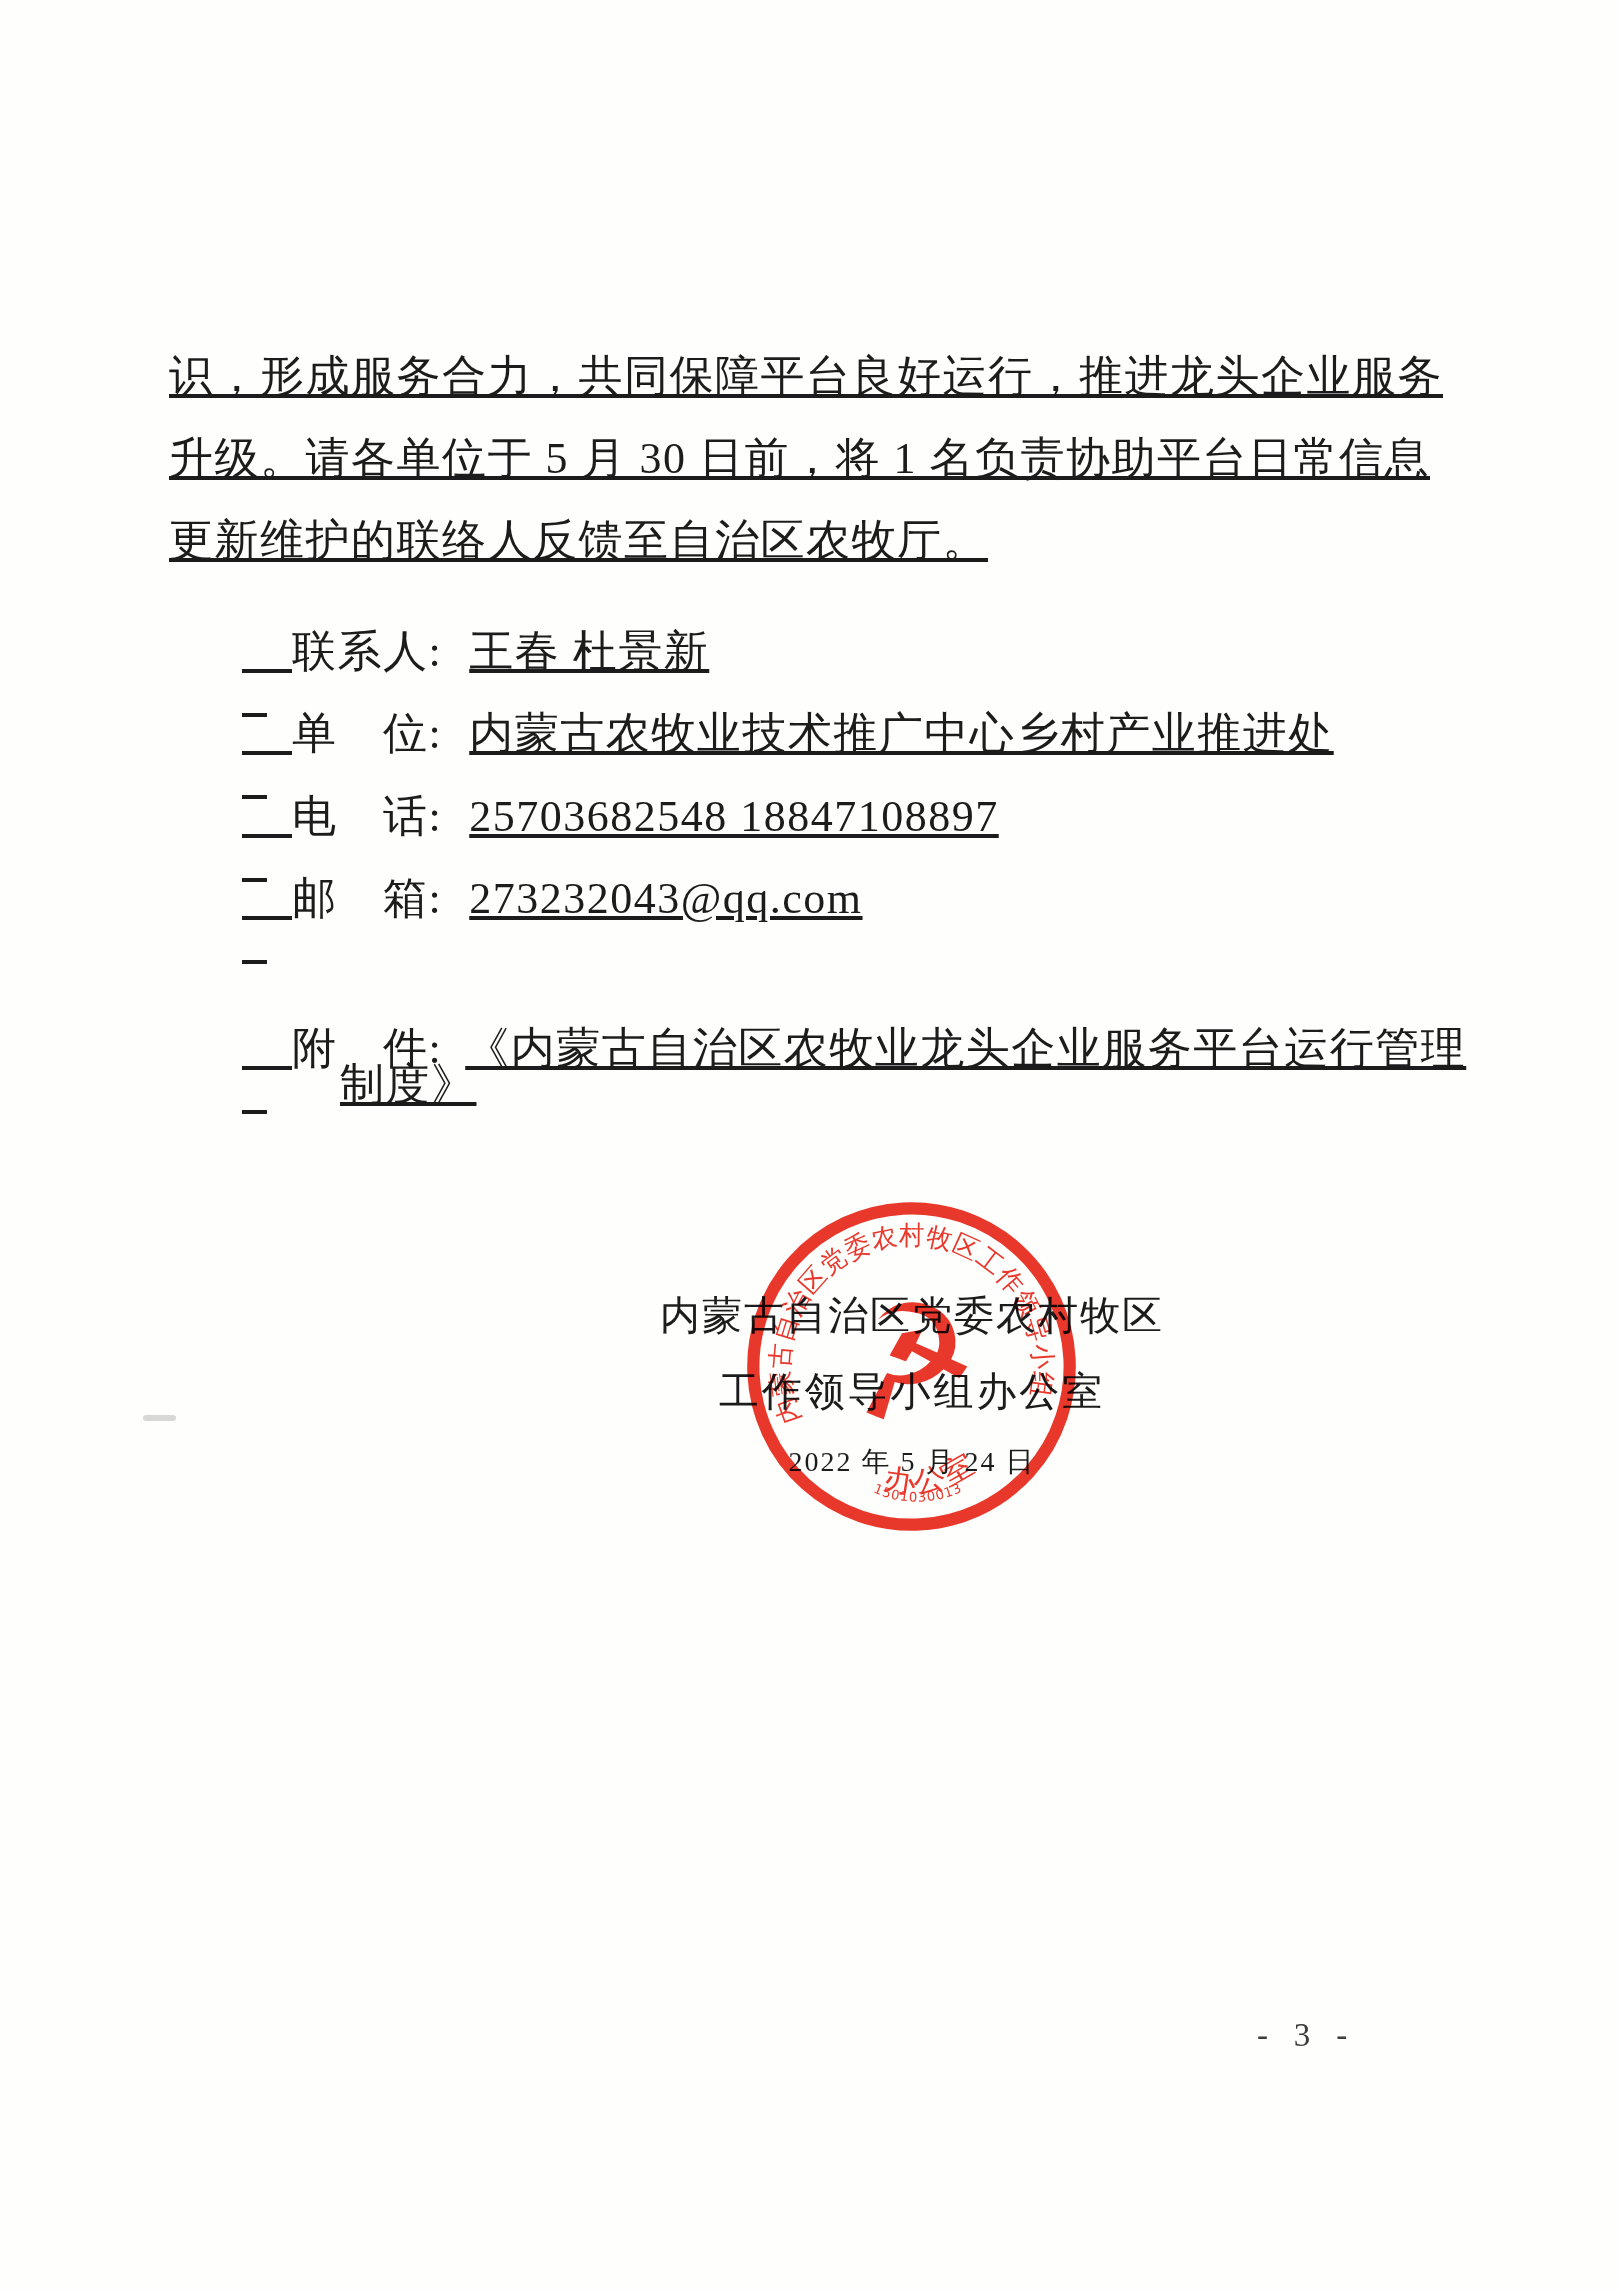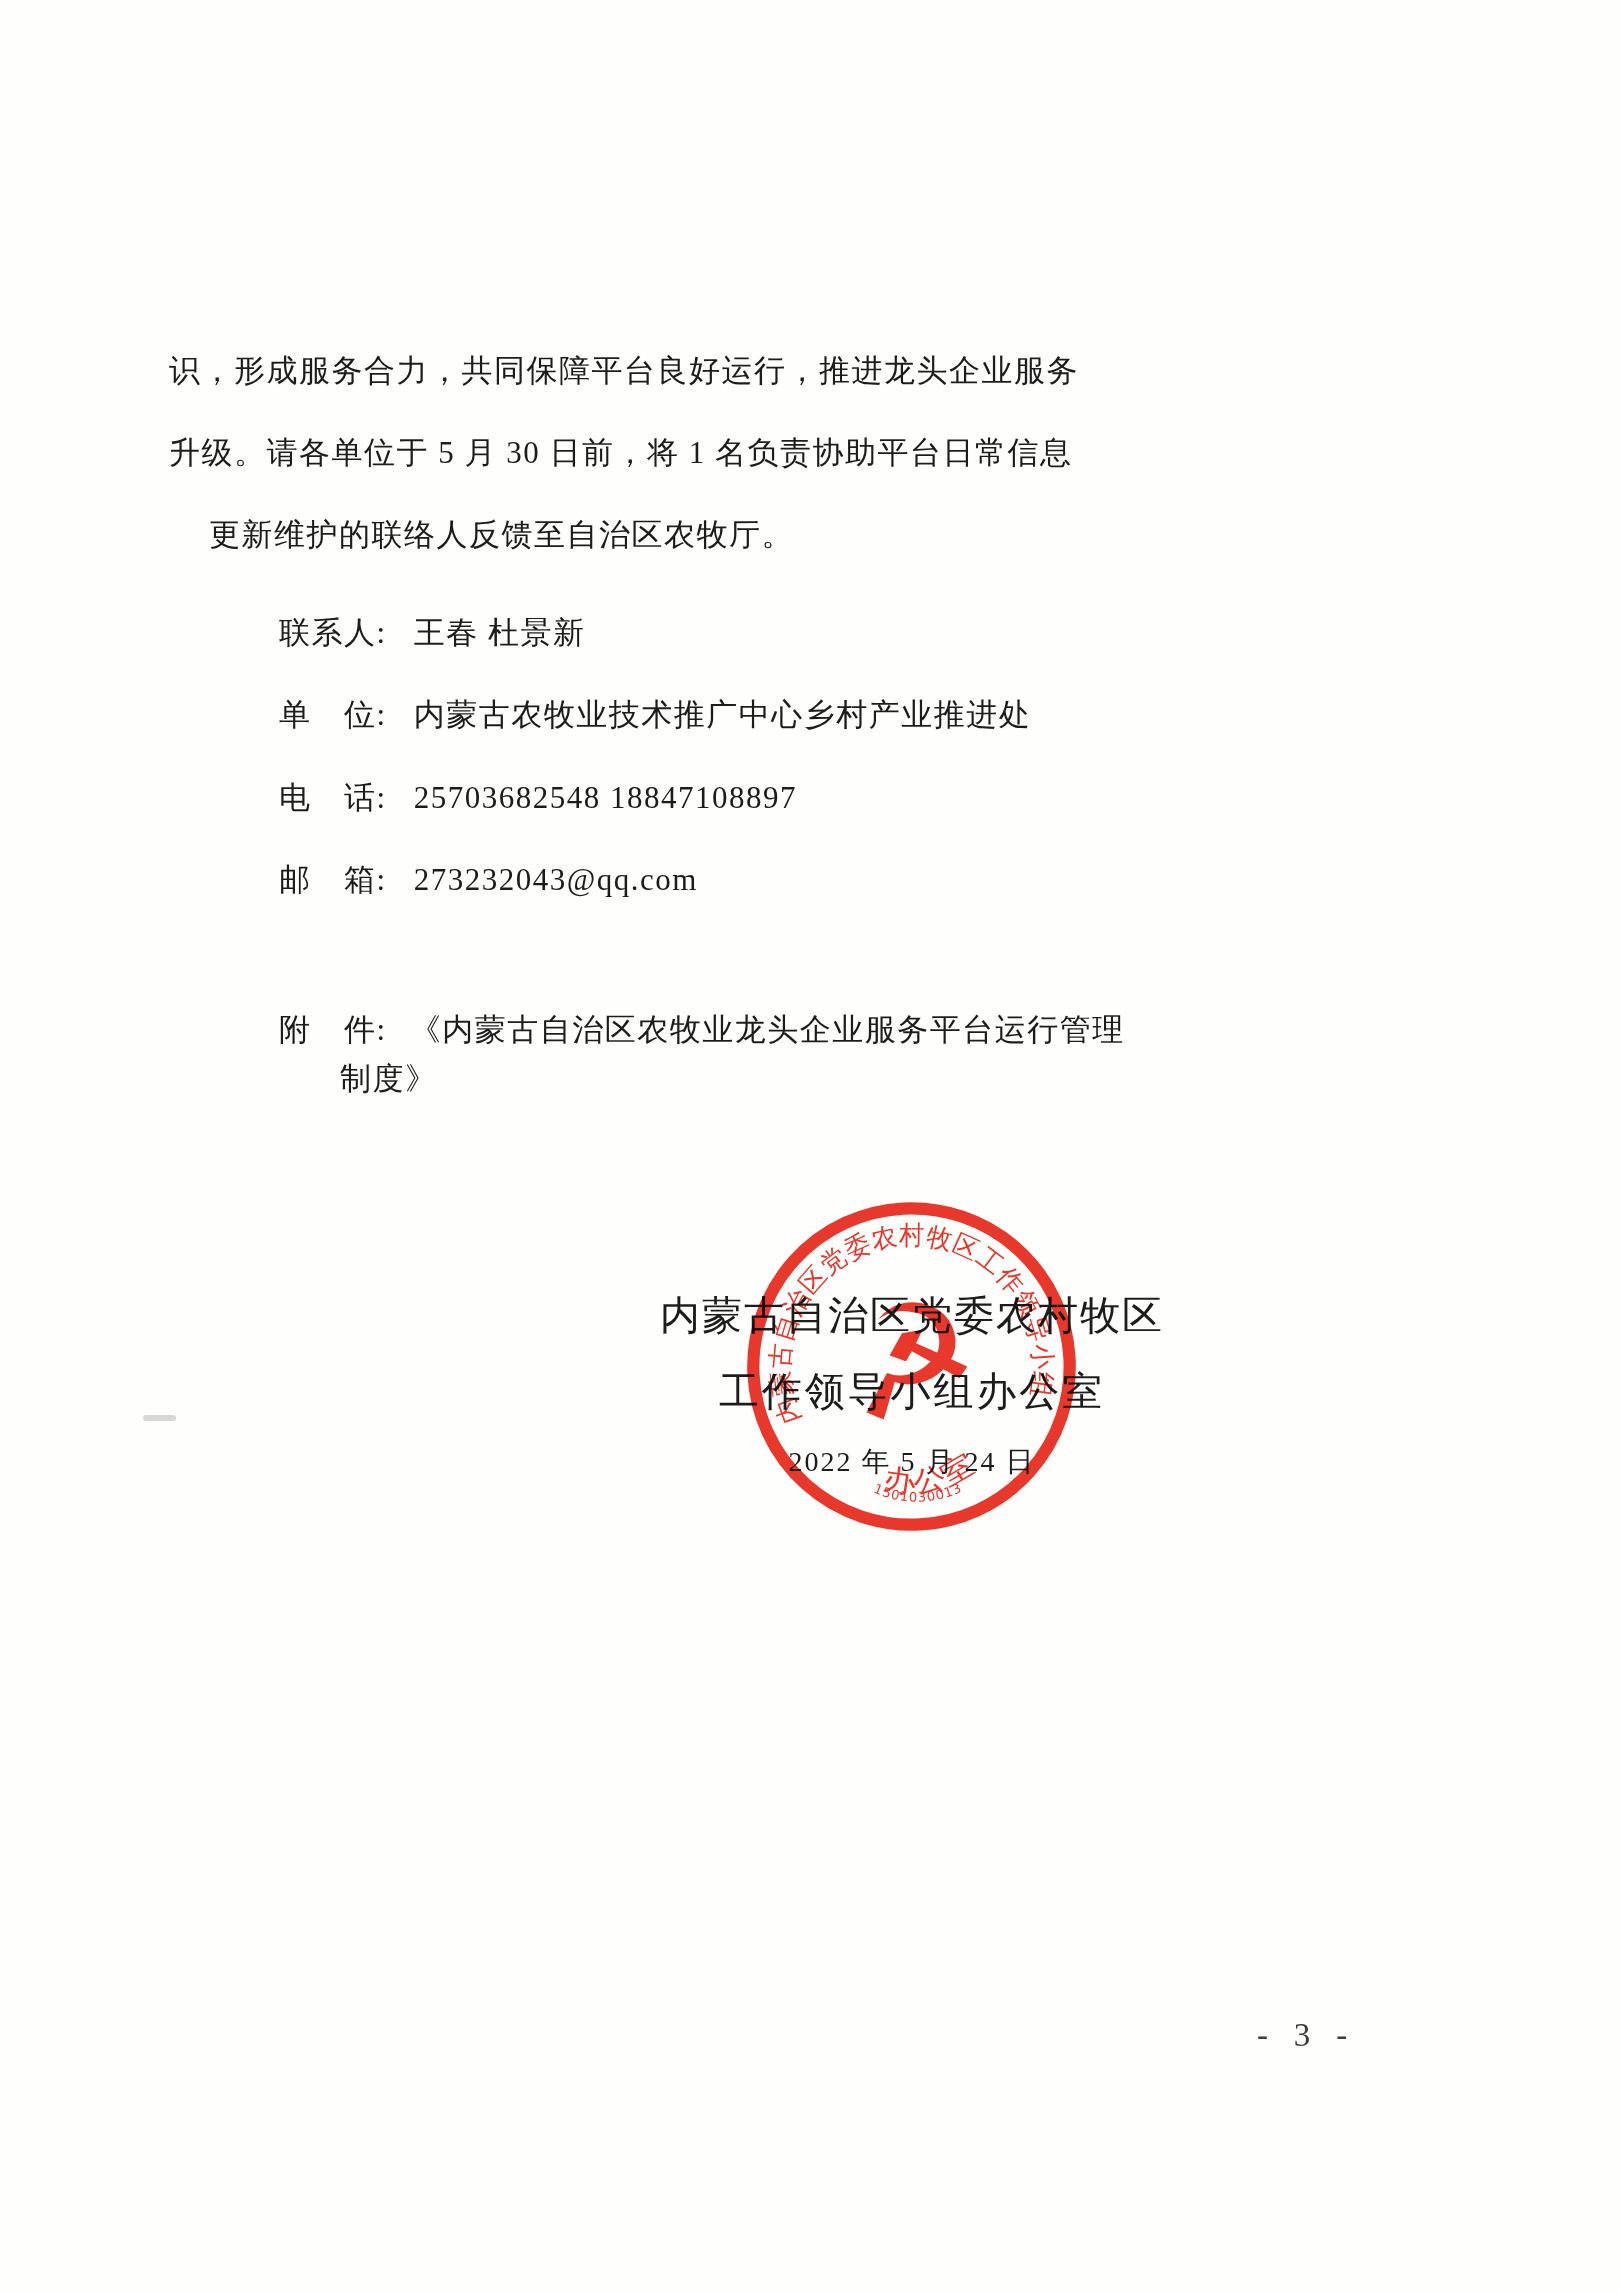--- a/index.html
+++ b/index.html
@@ -6,24 +6,25 @@
   .page{
     position:relative;
     width:1620px;height:2293px;
     background:#fefefd;
     font-family:"Liberation Serif","DejaVu Serif",serif;
     color:#1c1c1c;
     overflow:hidden;
   }
   .line{
     position:absolute;
-    font-size:31px;
+    font-size:44px;
     letter-spacing:1.5px;
     white-space:pre;
     line-height:1;
+    text-decoration:underline;
   }
   .label{display:inline-block;margin-right:27px;}
   .sig-block{
     position:absolute;
     left:515px;top:1296px;width:794px;
     text-align:center;
     z-index:1;
   }
   .sig-line{
     font-size:40px;
@@ -58,21 +59,21 @@
     border-radius:2.9px;
   }
 </style>
 </head>
 <body>
 
 <div class="page">
 
   <div class="line" style="left:169px;top:355px;">识，形成服务合力，共同保障平台良好运行，推进龙头企业服务</div>
   <div class="line" style="left:169px;top:437px;">升级。请各单位于 5 月 30 日前，将 1 名负责协助平台日常信息</div>
-  <div class="line" style="left:169px;top:519px;margin-left:40px;">更新维护的联络人反馈至自治区农牧厅。</div>
+  <div class="line" style="left:169px;top:519px;">更新维护的联络人反馈至自治区农牧厅。</div>
 
   <div class="line" style="left:242px;top:586px;">
     <span class="label">联系人:</span><span>王春 杜景新</span>
   </div>
   <div class="line" style="left:242px;top:668px;">
     <span class="label">单　位:</span><span>内蒙古农牧业技术推广中心乡村产业推进处</span>
   </div>
   <div class="line" style="left:242px;top:751px;">
     <span class="label">电　话:</span><span>25703682548 18847108897</span>
   </div>

